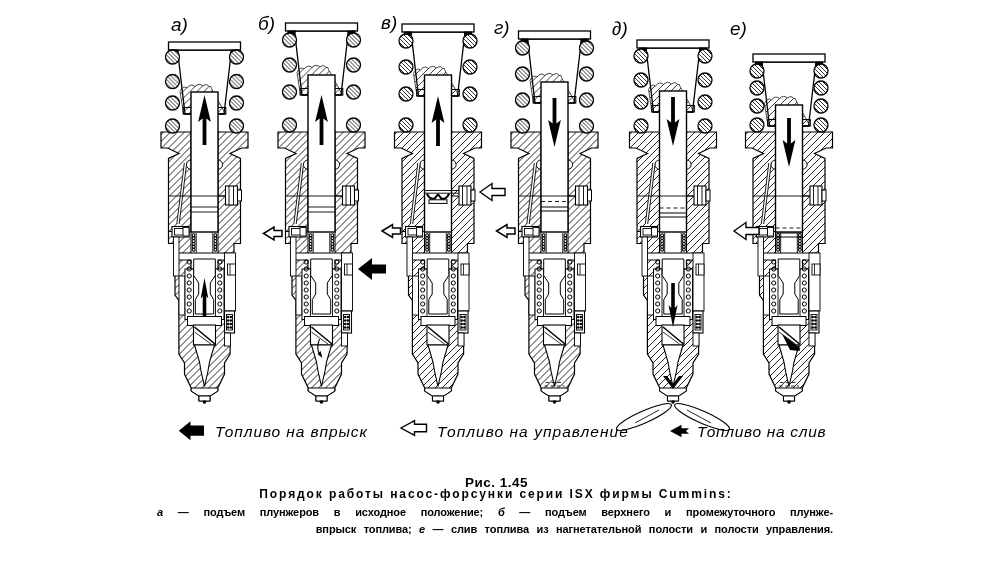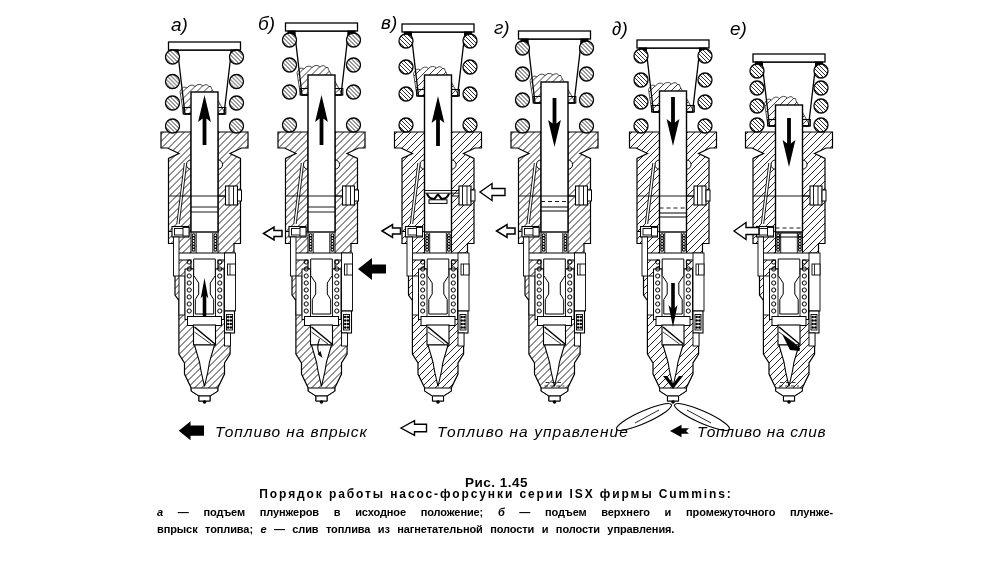--- a/index.html
+++ b/index.html
@@ -2,21 +2,21 @@
 <html><head>
 <meta charset="utf-8">
 <style>
 html,body{margin:0;padding:0;background:#fff;}
 #page{position:relative;width:1000px;height:572px;background:#fff;overflow:hidden;}
 #cap{position:absolute;left:0;top:470px;width:1000px;font-family:Liberation Sans, sans-serif;color:#000;}
 .c1{text-align:center;font-weight:bold;font-size:13.5px;letter-spacing:0.5px;padding-top:5px;padding-right:7px;}
 .c2{text-align:center;font-weight:bold;font-size:12px;letter-spacing:1.9px;margin-top:-3px;padding-right:8px;}
 .body{width:676px;margin:3px auto 16px 157px;font-weight:bold;font-size:11px;line-height:17px;letter-spacing:-0.1px;}
 .jl{text-align:justify;text-align-last:justify;height:17px;overflow:hidden;}
-.ll{text-align:left;height:17px;overflow:hidden;word-spacing:4.5px;}
+.ll{text-align:right;height:17px;overflow:hidden;word-spacing:4.5px;}
 </style>
 </head>
 <body>
 <div id="page">
 <svg width="1000" height="456" viewBox="0 0 1000 456">
 <defs>
 <pattern id="h1" patternUnits="userSpaceOnUse" width="7" height="7">
   <path d="M-1,8 L8,-1" stroke="#000" stroke-width="0.85" fill="none"></path>
 </pattern>
 <pattern id="h2" patternUnits="userSpaceOnUse" width="4" height="4">

